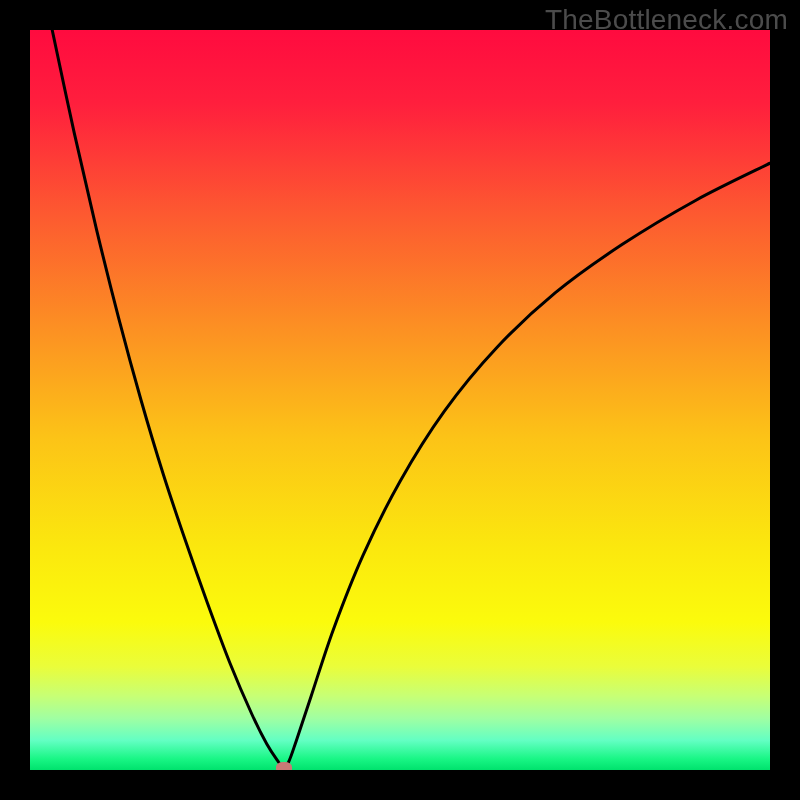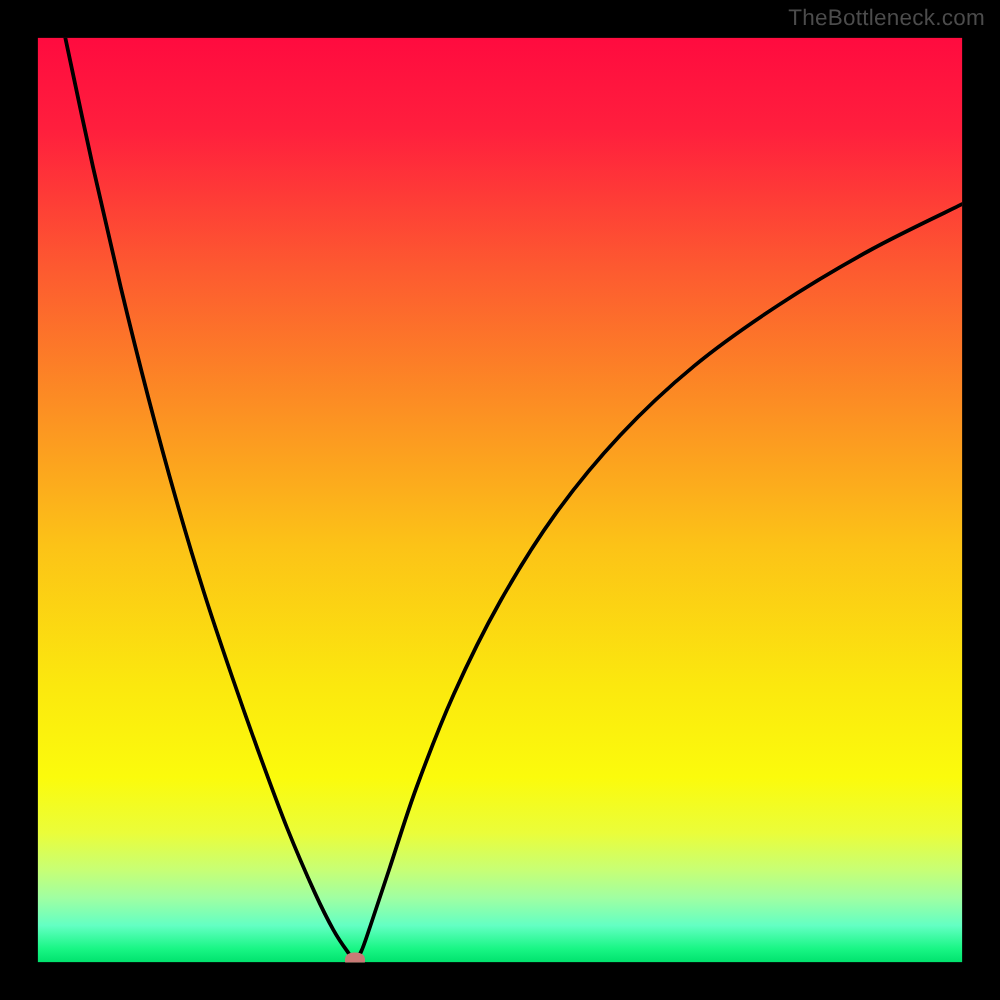--- a/index.html
+++ b/index.html
@@ -29,21 +29,21 @@
     position: absolute;
     left: 0; top: 0;
     width: 740px;
     height: 740px;
   }
   .watermark {
     position: absolute;
     top: 4px;
     right: 12px;
     color: #4c4c4c;
-    font-size: 18px;
+    font-size: 28px;
     letter-spacing: 0.2px;
     font-weight: 400;
     user-select: none;
   }
   .pip {
     position: absolute;
     width: 16px;
     height: 12px;
     border-radius: 7px / 5px;
     background: #c87a76;

